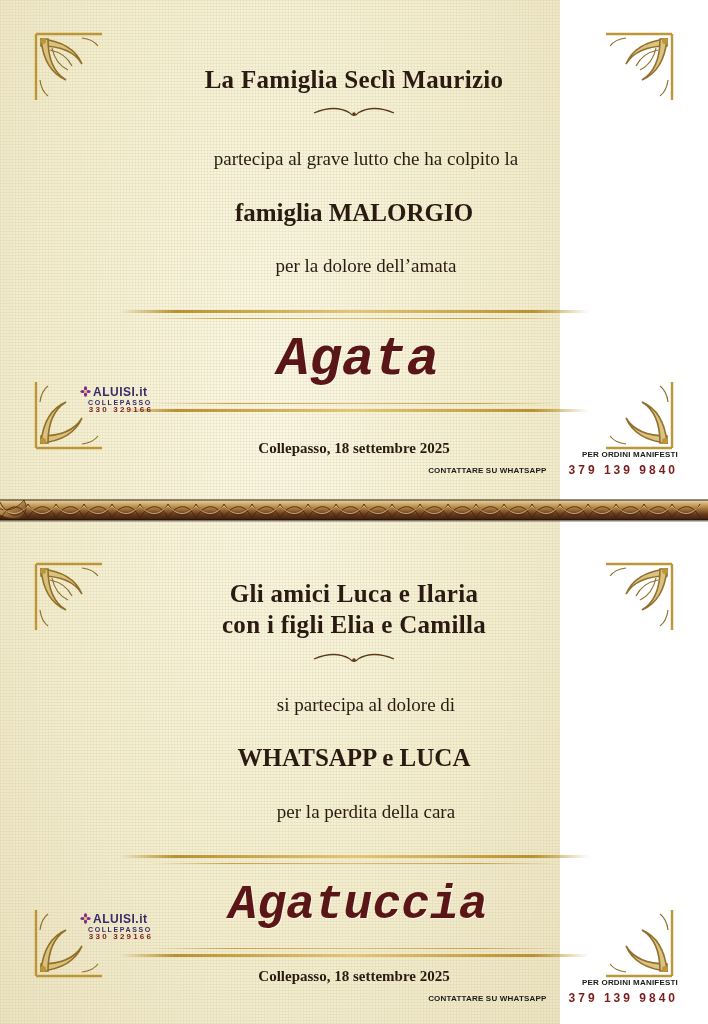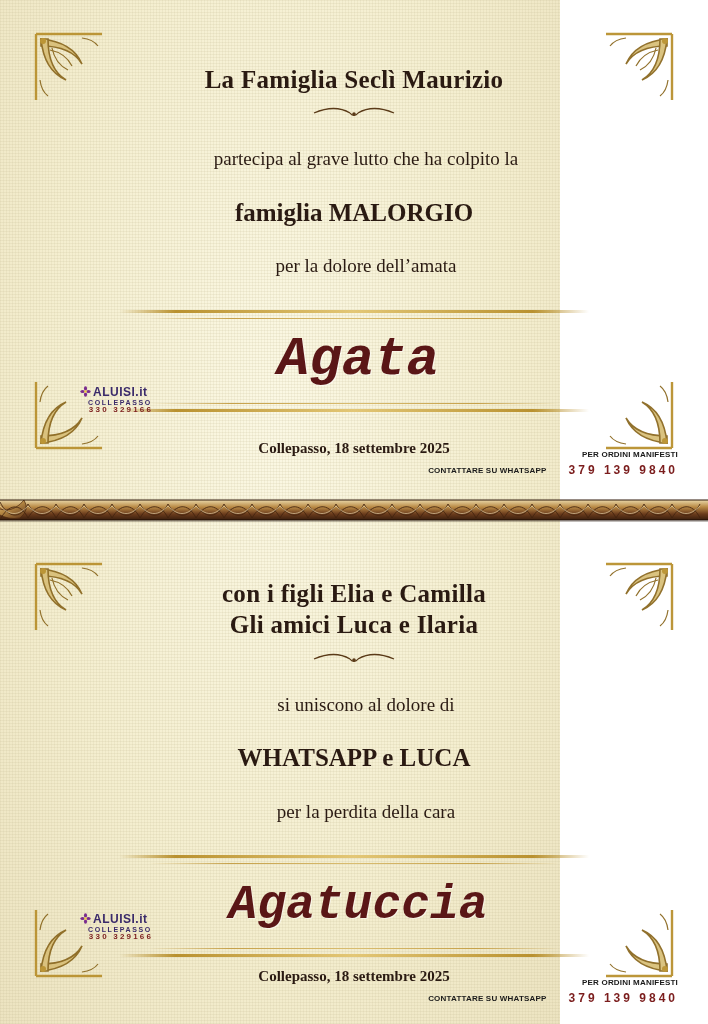--- a/index.html
+++ b/index.html
@@ -410,36 +410,36 @@
           <path d="M9 9 C30 11 44 20 50 34 C44 24 32 16 9 16 Z" fill="#d9c07a" stroke="#8c6a22"></path>
           <path d="M9 9 C11 30 20 44 34 50 C24 44 16 32 16 9 Z" fill="#d9c07a" stroke="#8c6a22"></path>
           <circle cx="11" cy="11" r="3" fill="#b9912f" stroke="none"></circle>
           <path d="M50 8 C58 9 63 12 66 16" stroke="#8c6a22" stroke-width="1.2"></path>
           <path d="M8 50 C9 58 12 63 16 66" stroke="#8c6a22" stroke-width="1.2"></path>
         </g>
       </svg>
     </div>
 
     <div style="padding-top:48px;">
+      <p class="line family-name">Gli amici Luca e Ilaria</p>
       <p class="line family-name">con i figli Elia e Camilla</p>
-      <p class="line family-name">Gli amici Luca e Ilaria</p>
 
       <div class="fleuron">
         <svg viewBox="0 0 120 16" width="120" height="16">
           <g stroke="#5a3a18" fill="none" stroke-width="1.3">
             <path d="M20 8 C34 2 46 2 56 8"></path>
             <path d="M100 8 C86 2 74 2 64 8"></path>
             <path d="M56 8 C58 11 62 11 64 8"></path>
           </g>
           <circle cx="60" cy="9" r="1.8" fill="#5a3a18"></circle>
         </svg>
       </div>
 
       <div class="spacer-m"></div>
-      <p class="line small-text">si uniscono al dolore di</p>
+      <p class="line small-text">si partecipa al dolore di</p>
 
       <div class="spacer-m"></div>
       <p class="line sub-name">WHATSAPP e LUCA</p>
 
       <div class="spacer-m"></div>
       <p class="line small-text">per la perdita della cara</p>
     </div>
 
     <div class="nameplate" style="margin-top:18px;">
       <div class="rule rule-top"></div>

